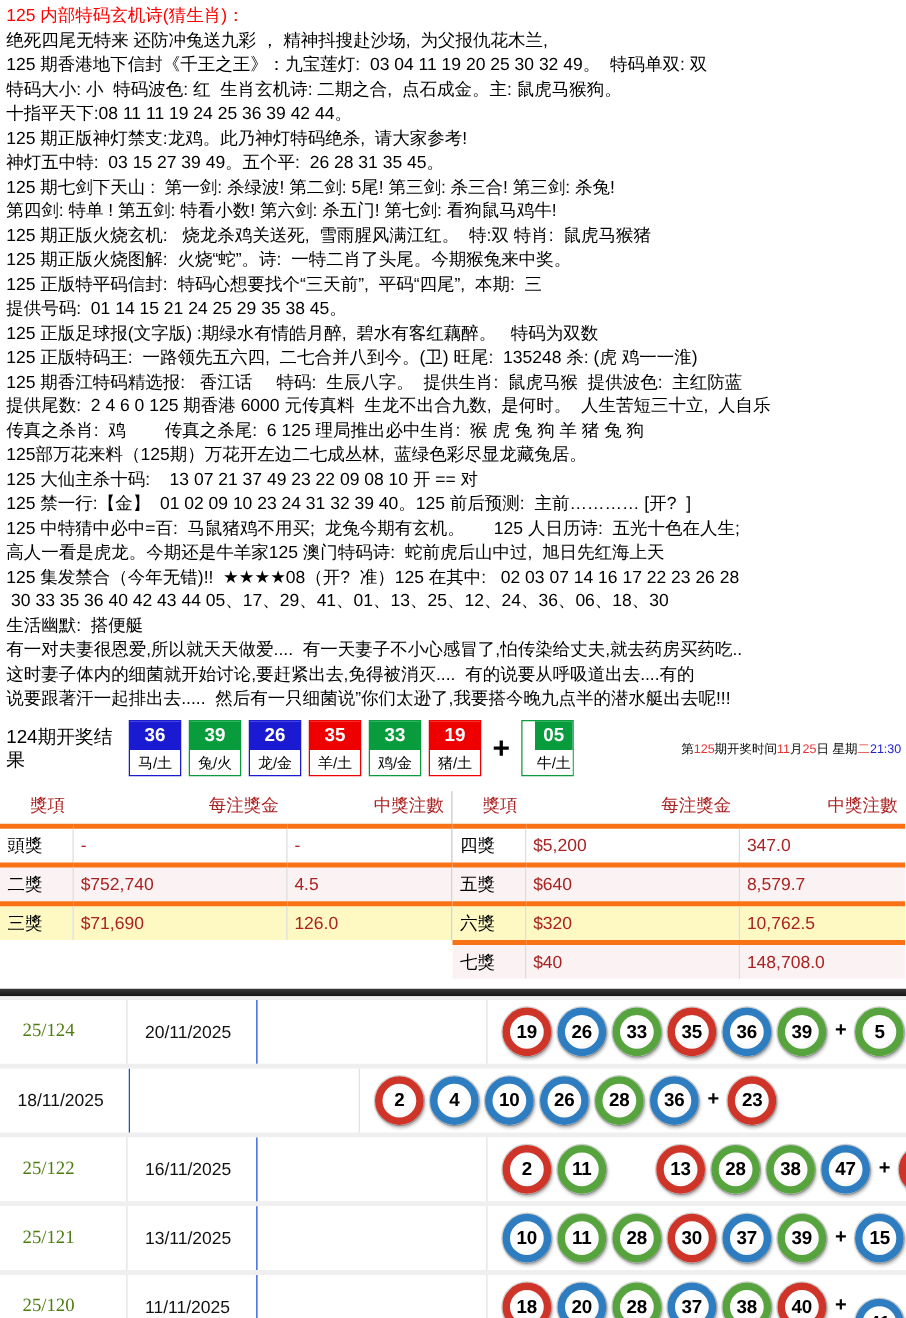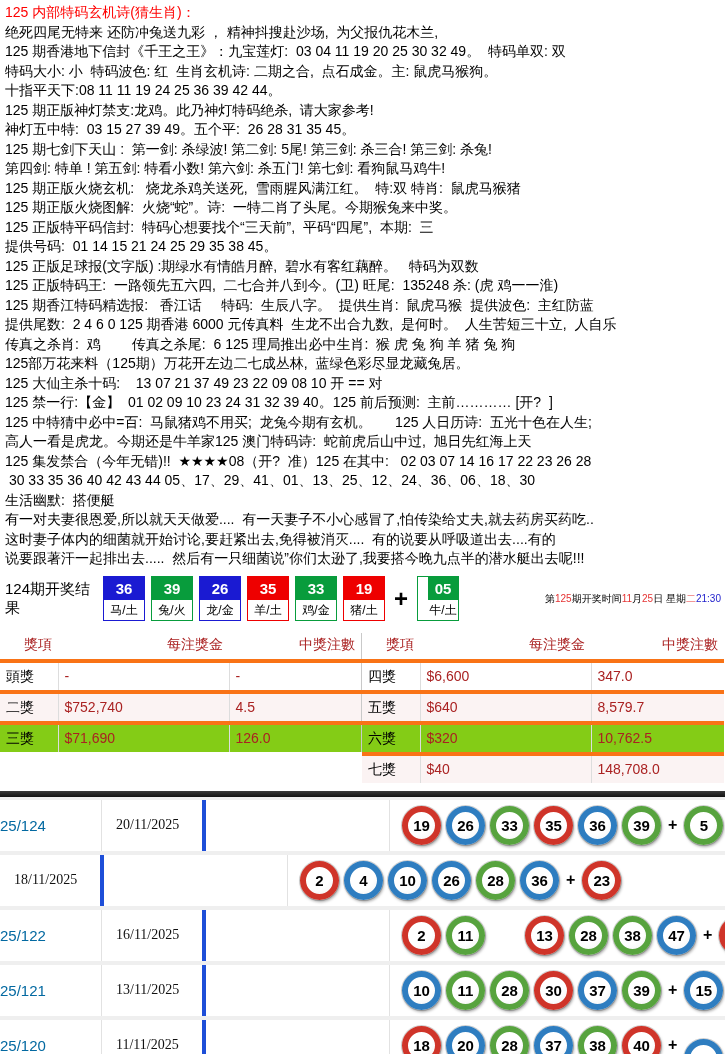--- a/index.html
+++ b/index.html
@@ -25,34 +25,34 @@
   
   .prize-area { display:flex; align-items:flex-start; margin-top:6px; }
   .prize-table { width:362px; border-collapse:collapse; font-size:14px; table-layout:fixed; }
   .prize-table.left { border-right:1px solid #c9c9c9; }
   .prize-table th { font-weight:normal; color:#aa2222; text-align:right; padding:3px 6px 5px 6px; border-bottom:1px solid #c9c9c9; }
   .prize-table td { padding:5px 6px; border-top:4px solid #f97316; line-height:17px; }
   .prize-table col.c1 { width:58px; } .prize-table col.c2 { width:171px; }
   .prize-table td.tier { color:#000; }
   .prize-table td.amount, .prize-table td.units { color:#aa2222; border-left:1px solid #ddd; }
   .prize-table tbody tr:nth-child(2) { background:#fbf3f3; }
-  .prize-table tbody tr:nth-child(3) { background:#84cc16; }
+  .prize-table tbody tr:nth-child(3) { background:#fef9c3; }
   .prize-table tbody tr:nth-child(4) { background:#fbf3f3; }
 
   
   .separator-bar { height:6px; background:linear-gradient(#3a3a3a,#121212); margin-top:8px; }
   .separator-gap { height:3px; background:#f0f0f0; }
 
   
   .history { width:725px; }
   .h-row { display:flex; align-items:center; height:55px; background:#fff; border-bottom:4px solid #efefef; }
-  .h-period { width:102px; flex:none; padding-left:0; color:#0369a1; font-size:15px;
-              align-self:stretch; display:flex; align-items:center; border-right:1px solid #e2e2e2; }
+  .h-period { width:102px; flex:none; padding-left:18px; color:#4d7c0f; font-size:15px;
+              align-self:stretch; display:flex; align-items:center; border-right:1px solid #e2e2e2;font-family:Liberation Serif, serif; }
   .h-date { width:104px; flex:none; padding-left:14px; font-size:14px; color:#111;
-            align-self:stretch; display:flex; align-items:center; border-right:4px solid #1d4ed8;font-family:Liberation Serif, serif; }
+            align-self:stretch; display:flex; align-items:center; border-right:1px solid #1d4ed8; }
   .h-empty { width:184px; flex:none; align-self:stretch; border-right:1px solid #e2e2e2; }
   .h-balls { display:flex; align-items:center; gap:5px; padding-left:12px; }
   .ball { width:39px; height:39px; flex:none; border-radius:50%; background:radial-gradient(circle at 35% 30%, #ffffff 55%, #f1f1f1);
           border:6px solid #888; display:flex; align-items:center; justify-content:center;
           font-weight:bold; font-size:15px; color:#000;
           box-shadow:0 0 0 1px rgba(0,0,0,0.18), 1px 2px 3px rgba(0,0,0,0.35), inset 0 1px 1px rgba(255,255,255,0.8); }
   .h-plus { font-weight:bold; font-size:16px; padding:0 2px; }
 </style>
 </head>
 <body>
@@ -138,21 +138,21 @@
         <thead>
           <tr>
             <th>獎項</th>
             <th>每注獎金</th>
             <th>中獎注數</th>
           </tr>
         </thead>
         <tbody>
           <tr>
             <td class="tier">四獎</td>
-            <td class="amount">$6,600</td>
+            <td class="amount">$5,200</td>
             <td class="units">347.0</td>
           </tr>
           <tr>
             <td class="tier">五獎</td>
             <td class="amount">$640</td>
             <td class="units">8,579.7</td>
           </tr>
           <tr>
             <td class="tier">六獎</td>
             <td class="amount">$320</td>

